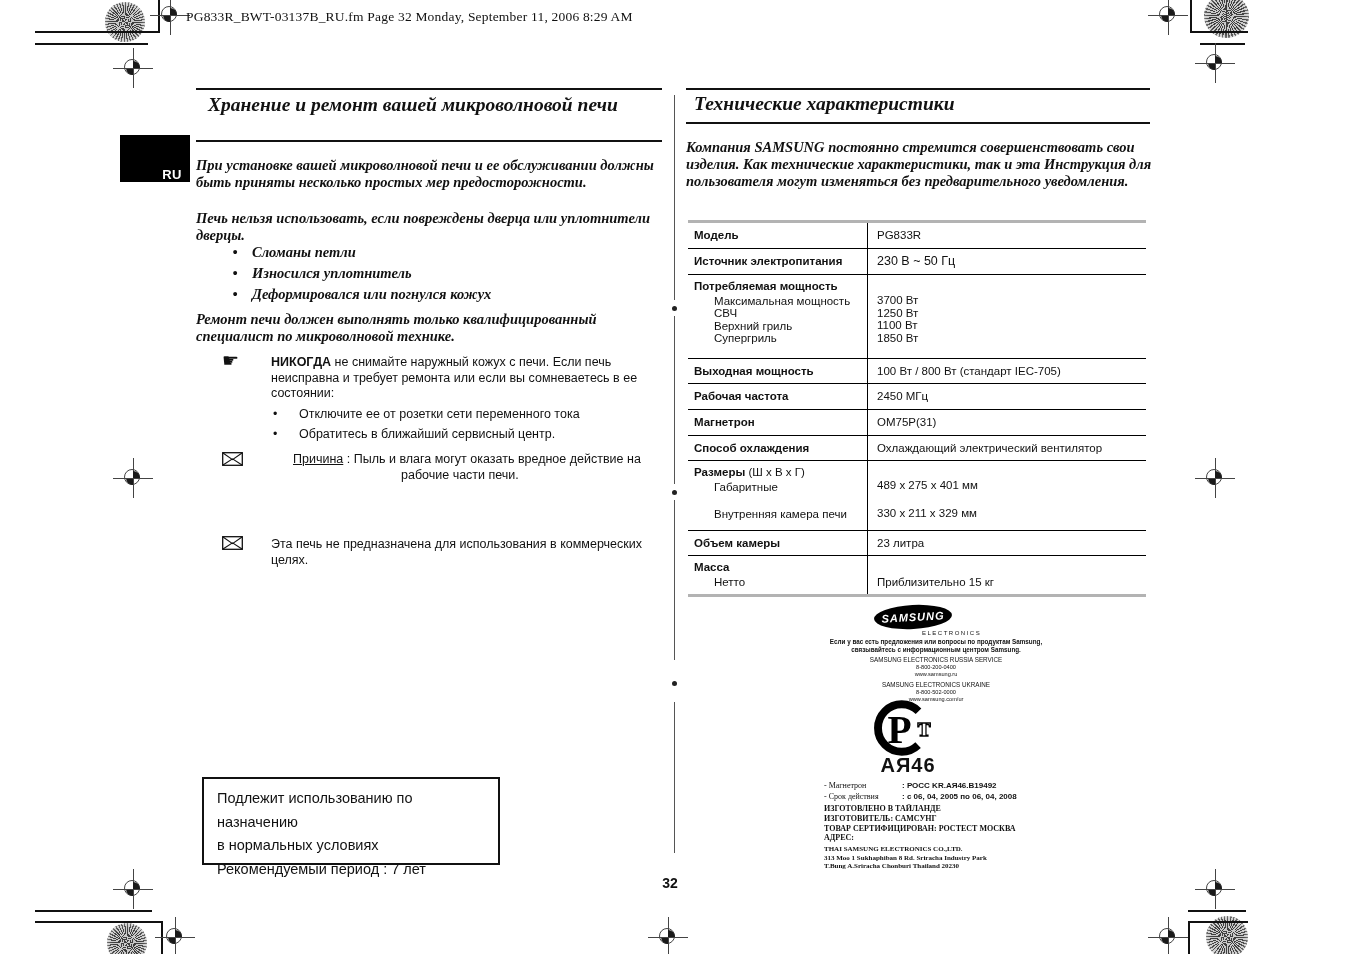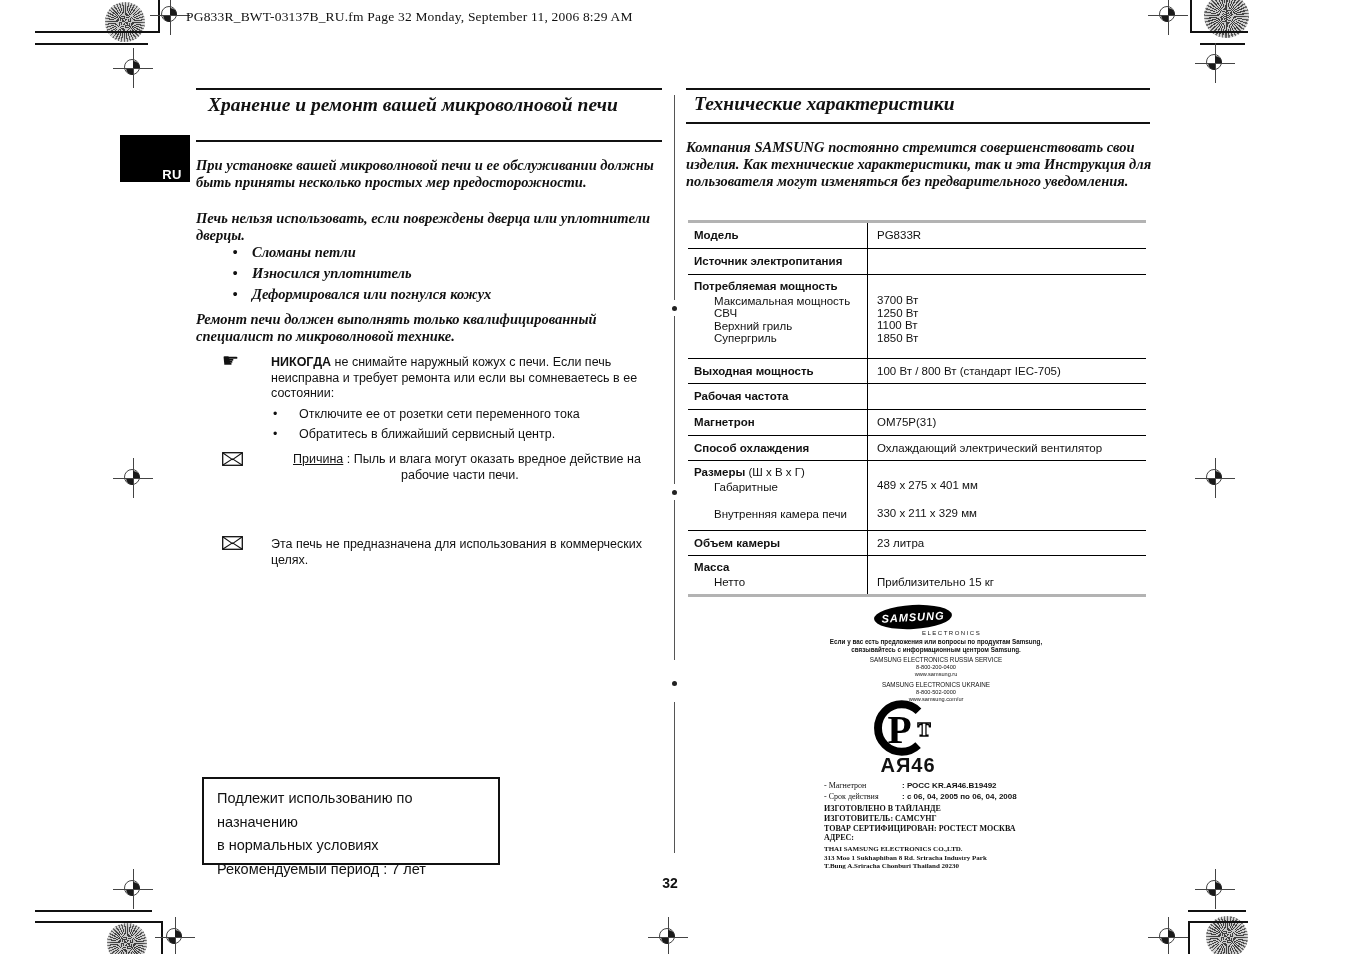--- a/index.html
+++ b/index.html
@@ -237,20 +237,21 @@
 
   <div class="abs bi body-bi" style="left:686px;top:139px;width:466px;">Компания SAMSUNG постоянно стремится совершенствовать свои изделия. Как технические характеристики, так и эта Инструкция для пользователя могут изменяться без предварительного уведомления.</div>
 
   <div class="abs spec">
     <div class="trow c" style="height:25px;">
       <div class="tl">Модель</div>
       <div class="tv">PG833R</div>
     </div>
     <div class="trow c" style="height:26px;">
       <div class="tl">Источник электропитания</div>
+      <div class="tv" style="font-size:12.5px;">230 В ~ 50 Гц</div>
     </div>
     <div class="trow" style="height:84px;">
       <div class="tl pt">
         <div>Потребляемая мощность</div>
         <div class="sub" style="margin-top:2px;">Максимальная мощность</div>
         <div class="sub">СВЧ</div>
         <div class="sub">Верхний гриль</div>
         <div class="sub">Супергриль</div>
       </div>
       <div class="tv" style="padding-top:19px;line-height:12.7px;">
@@ -259,20 +260,21 @@
         <div>1100 Вт</div>
         <div>1850 Вт</div>
       </div>
     </div>
     <div class="trow c" style="height:25px;">
       <div class="tl">Выходная мощность</div>
       <div class="tv">100 Вт / 800 Вт (стандарт IEC-705)</div>
     </div>
     <div class="trow c" style="height:26px;">
       <div class="tl">Рабочая частота</div>
+      <div class="tv">2450 МГц</div>
     </div>
     <div class="trow c" style="height:26px;">
       <div class="tl">Магнетрон</div>
       <div class="tv">OM75P(31)</div>
     </div>
     <div class="trow c" style="height:25px;">
       <div class="tl">Способ охлаждения</div>
       <div class="tv">Охлаждающий электрический вентилятор</div>
     </div>
     <div class="trow" style="height:70px;">

